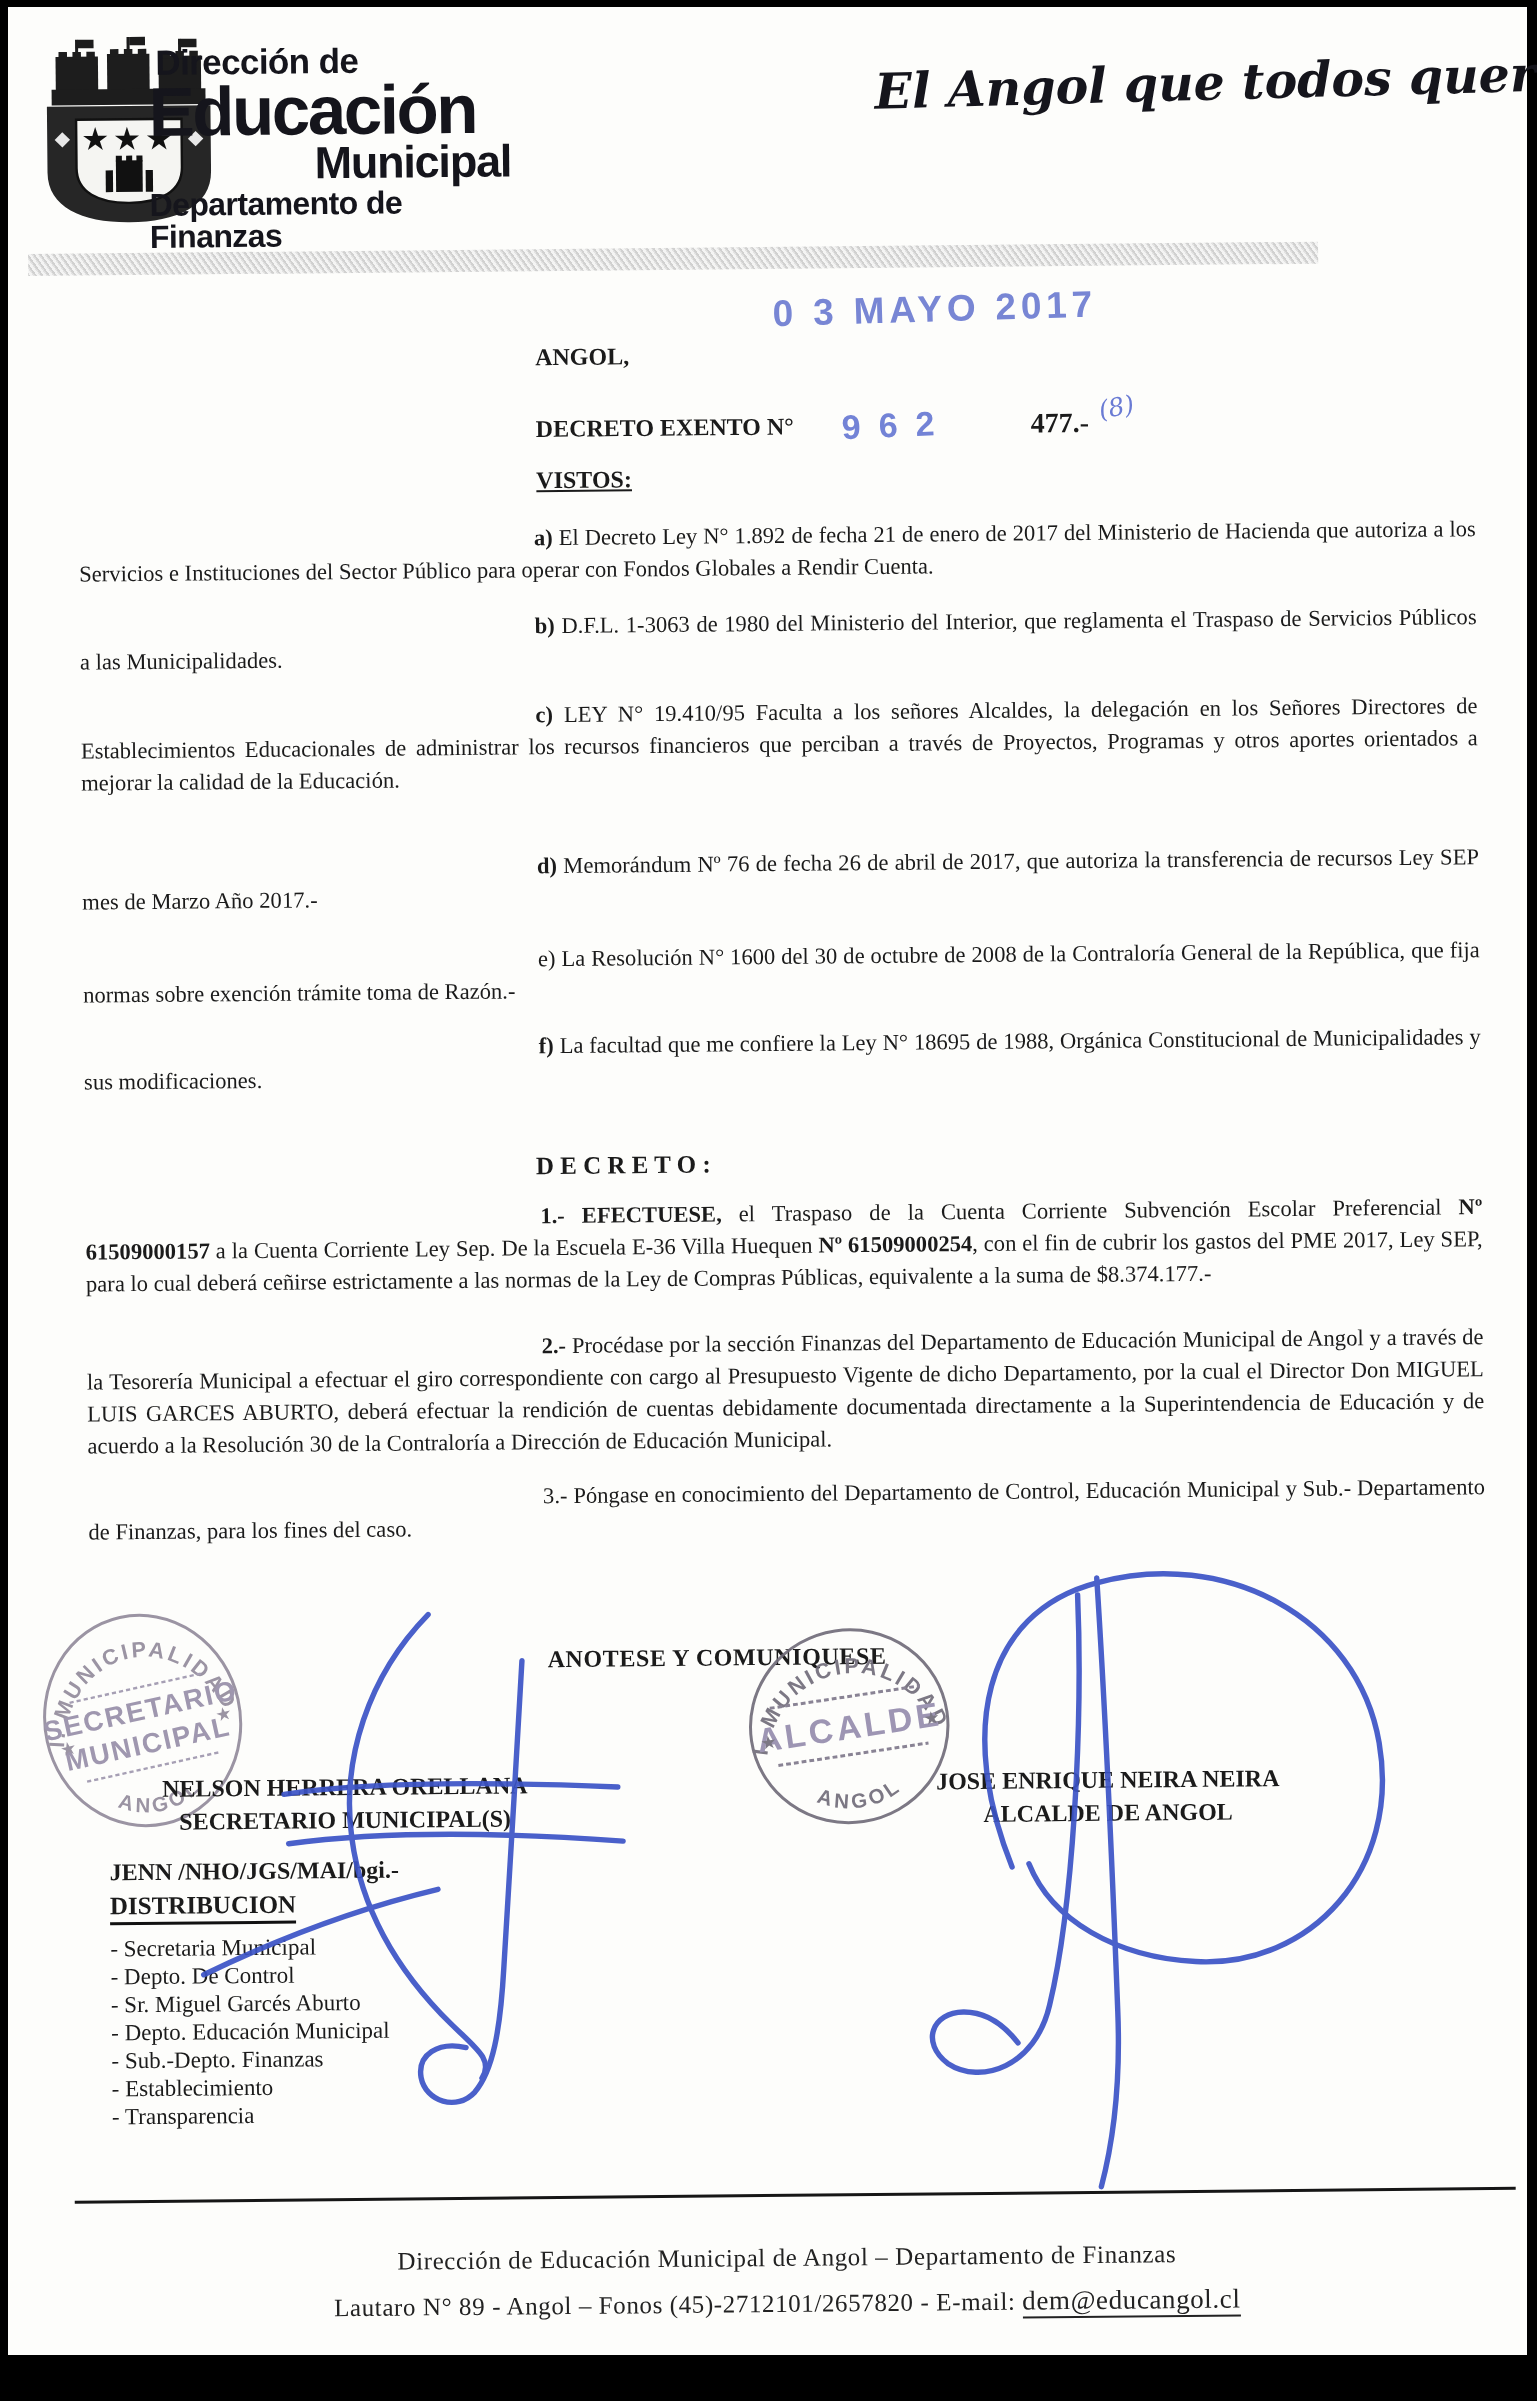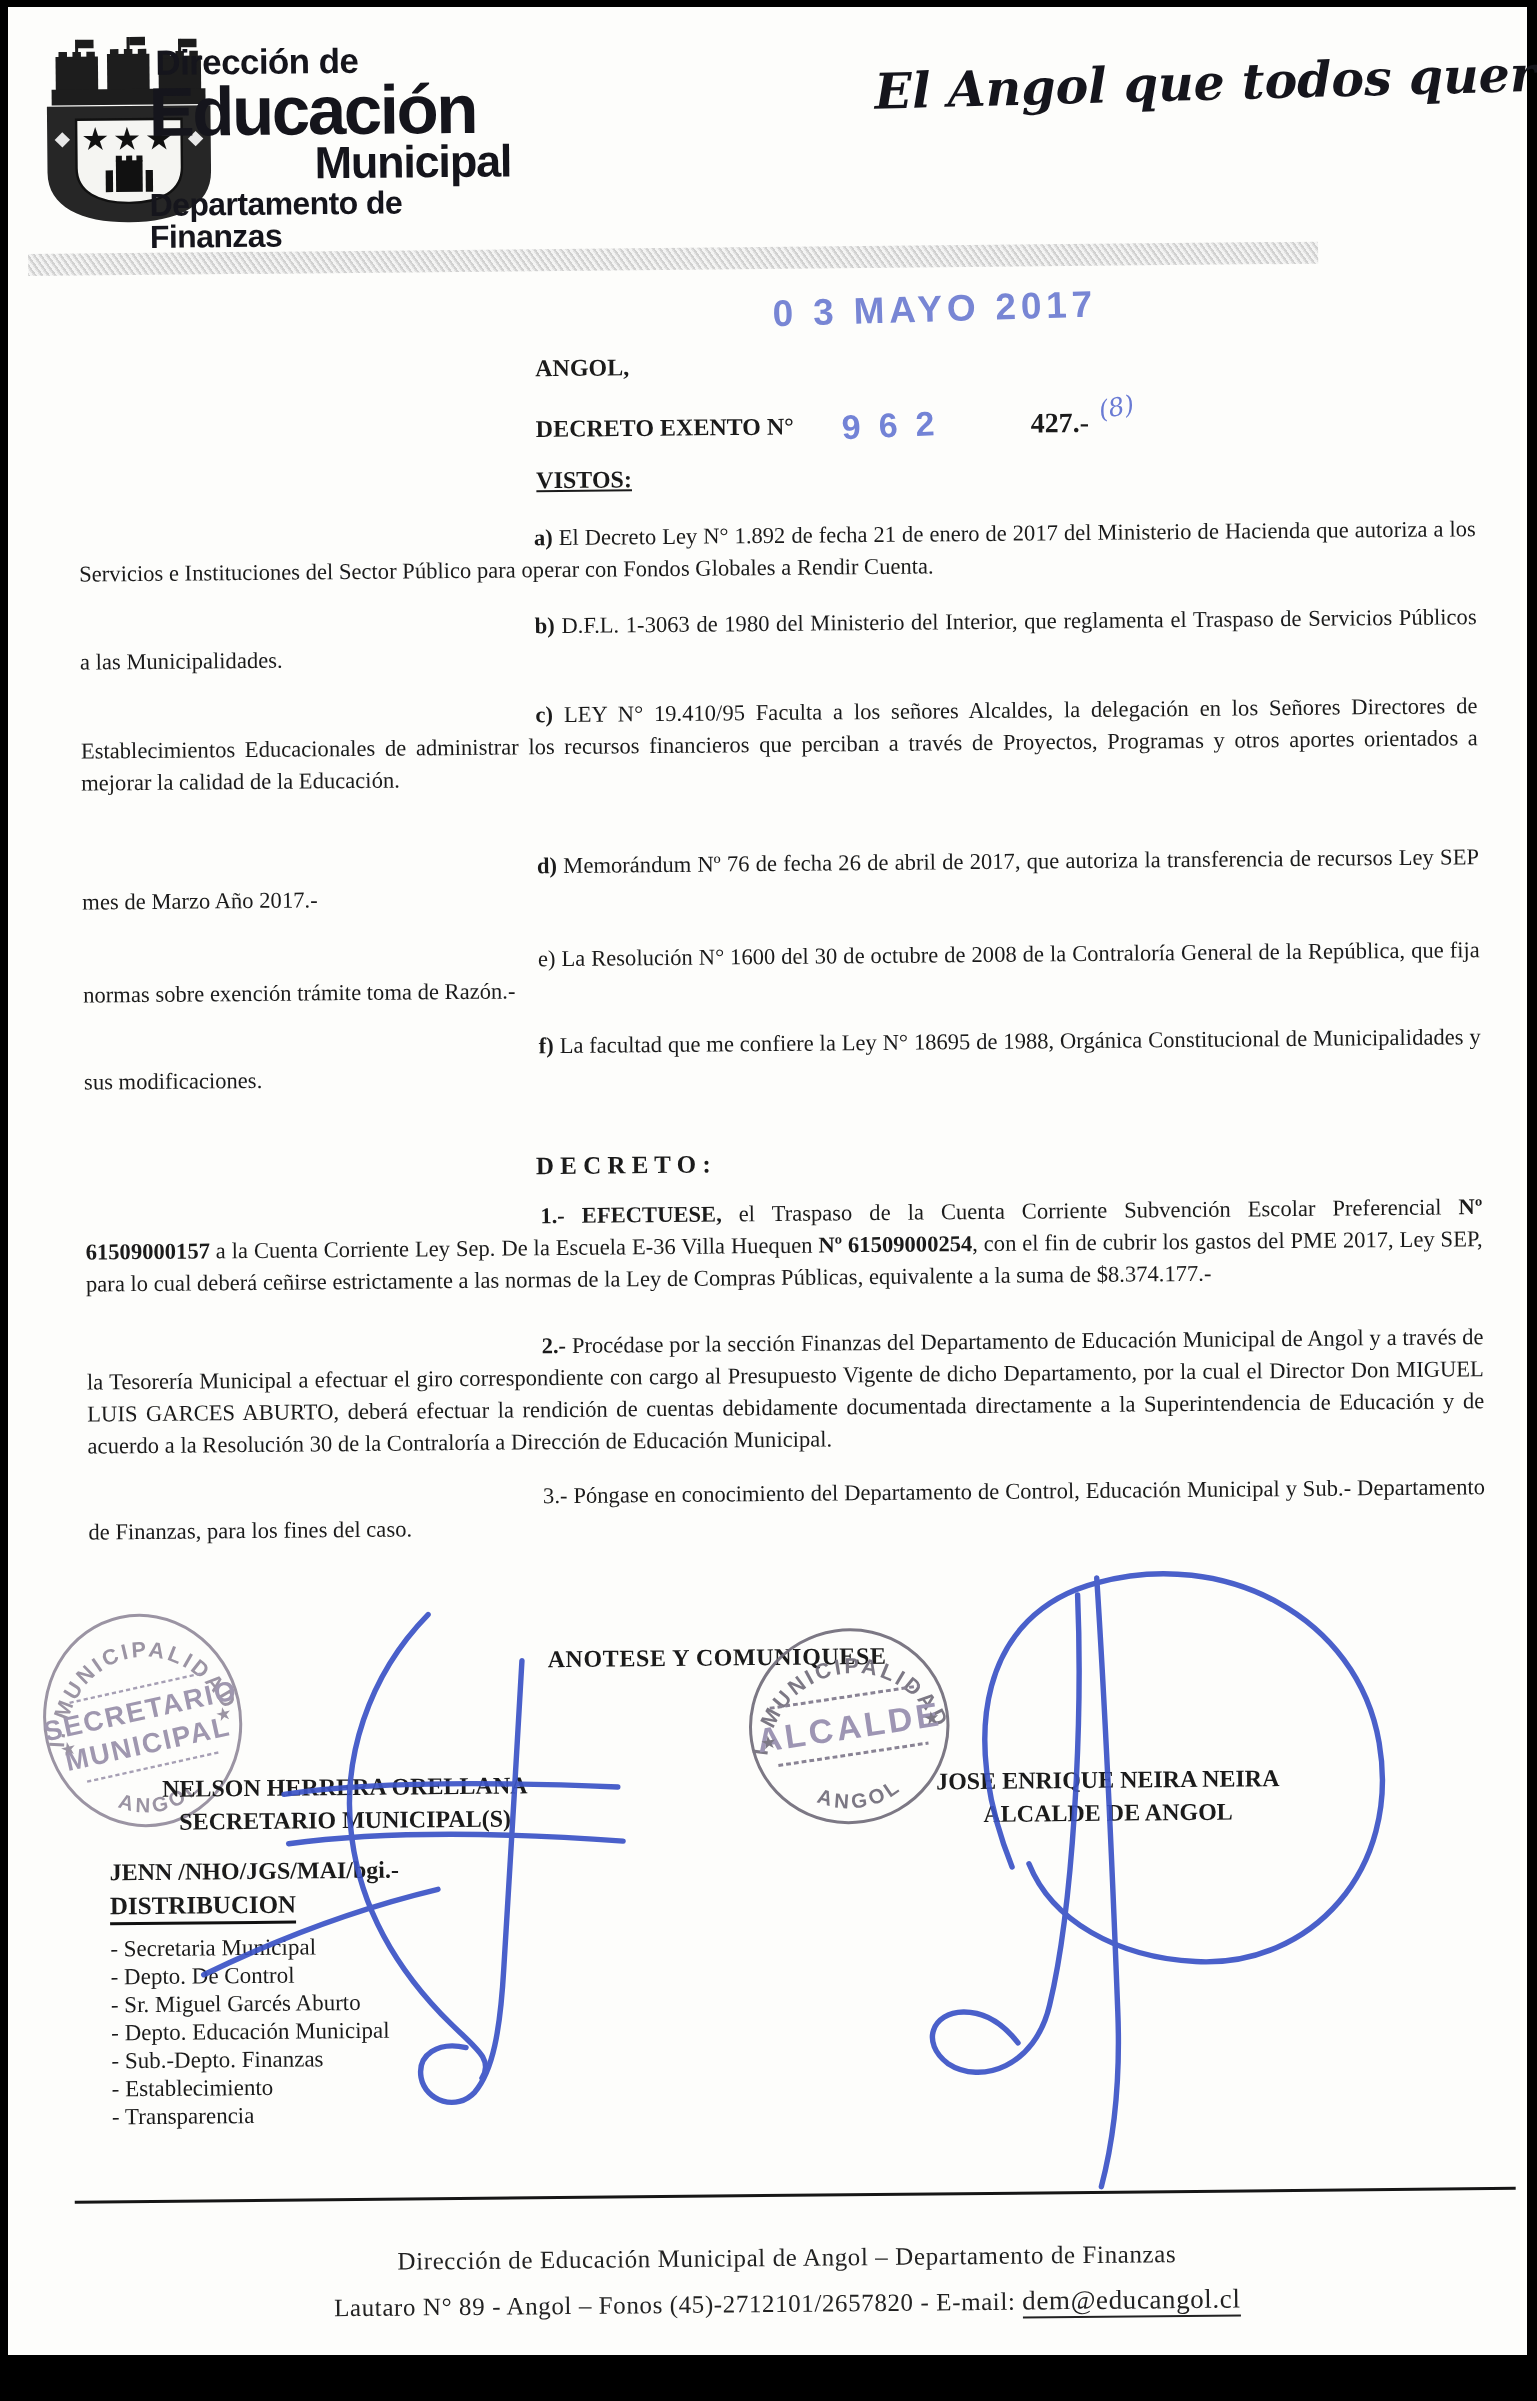--- a/index.html
+++ b/index.html
@@ -16,21 +16,21 @@
   .d2{font-size:69px;letter-spacing:-2.4px;margin-top:-4.8px;line-height:1;}
   .d3{font-size:45px;letter-spacing:-1.2px;margin-top:-4.8px;width:362px;text-align:right;line-height:1;}
   .d4{font-size:32px;letter-spacing:-0.6px;margin-top:1.2px;line-height:1;}
   .slogan{left:877px;top:52px;width:555px;font-family:"DejaVu Serif",serif;font-style:italic;font-weight:bold;
           font-size:49px;color:#15151c;transform:rotate(-1deg);white-space:nowrap;}
   .hatch{left:29px;top:240px;width:1290px;height:22px;opacity:.65;
          background:repeating-linear-gradient(55deg,#b9b9b9 0 1.8px,#efefef 1.8px 4.2px,#d4d4d4 4.2px 5.4px);}
   
   .stamp-date{left:773px;top:283px;font-family:"Liberation Sans","DejaVu Sans",sans-serif;font-weight:bold;
               font-size:37px;letter-spacing:4.8px;color:#6676cf;opacity:.88;transform:rotate(-1.2deg);white-space:nowrap;}
-  .city{left:535px;top:335px;font-size:24px;margin-top:11px;}
+  .city{left:535px;top:335px;font-size:24px;}
   .decree-row{left:535px;top:389px;font-size:24px;white-space:nowrap;}
   .stamp-num{display:inline-block;margin-left:48px;font-family:"Liberation Sans","DejaVu Sans",sans-serif;
              font-weight:bold;font-size:34px;letter-spacing:18px;color:#5b6ed0;opacity:.85;transform:rotate(-2deg);vertical-align:-3.6px;}
   .typed-num{margin-left:78px;font-size:28px;}
   .blue-mark{display:inline-block;font-family:"DejaVu Serif",serif;font-style:italic;font-size:25px;color:#5b6ed0;
              transform:rotate(-10deg);vertical-align:15.7px;margin-left:9.6px;opacity:.9;}
   .vistos-h{left:535px;top:458px;font-size:24px;text-decoration:underline;}
   
   .flow{left:77px;width:1397px;}
   .fv{top:513px;}
@@ -101,21 +101,21 @@
         <div class="d2">Educación</div>
         <div class="d3">Municipal</div>
         <div class="d4">Departamento de Finanzas</div>
       </div>
       <div class="abs slogan">El Angol que todos queremos</div>
       <div class="abs hatch"></div>
 
       <div class="abs stamp-date">0 3 MAYO 2017</div>
       <div class="abs city b">ANGOL,</div>
       <div class="abs decree-row">
-        <span class="b">DECRETO EXENTO N°</span><span class="stamp-num">962</span><span class="typed-num b">427.-</span><span class="blue-mark">(8)</span>
+        <span class="b">DECRETO EXENTO N°</span><span class="stamp-num">962</span><span class="typed-num b">477.-</span><span class="blue-mark">(8)</span>
       </div>
       <div class="abs vistos-h b">VISTOS:</div>
 
       <div class="abs flow fv">
         <p class="para pa"><b>a)</b><span> El Decreto Ley N° 1.892 de fecha 21 de enero de 2017 del Ministerio de Hacienda que autoriza a los Servicios e Instituciones del Sector Público para operar con Fondos Globales a Rendir Cuenta.</span></p>
         <p class="para pb"><b>b)</b><span> D.F.L. 1-3063 de 1980 del Ministerio del Interior, que reglamenta el Traspaso de Servicios Públicos a las Municipalidades.</span></p>
         <p class="para pc"><b>c)</b><span> LEY N° 19.410/95 Faculta a los señores Alcaldes, la delegación en los Señores Directores de Establecimientos Educacionales de administrar los recursos financieros que perciban a través de Proyectos, Programas y otros aportes orientados a mejorar la calidad de la Educación.</span></p>
         <p class="para pd"><b>d)</b><span> Memorándum Nº 76 de fecha 26 de abril de 2017, que autoriza la transferencia de recursos Ley SEP mes de Marzo Año 2017.-</span></p>
         <p class="para pe"><span>e)</span><span> La Resolución N° 1600 del 30 de octubre de 2008 de la Contraloría General de la República, que fija normas sobre exención trámite toma de Razón.-</span></p>
         <p class="para pf"><b>f)</b><span> La facultad que me confiere la Ley N° 18695 de 1988, Orgánica Constitucional de Municipalidades y sus modificaciones.</span></p>

